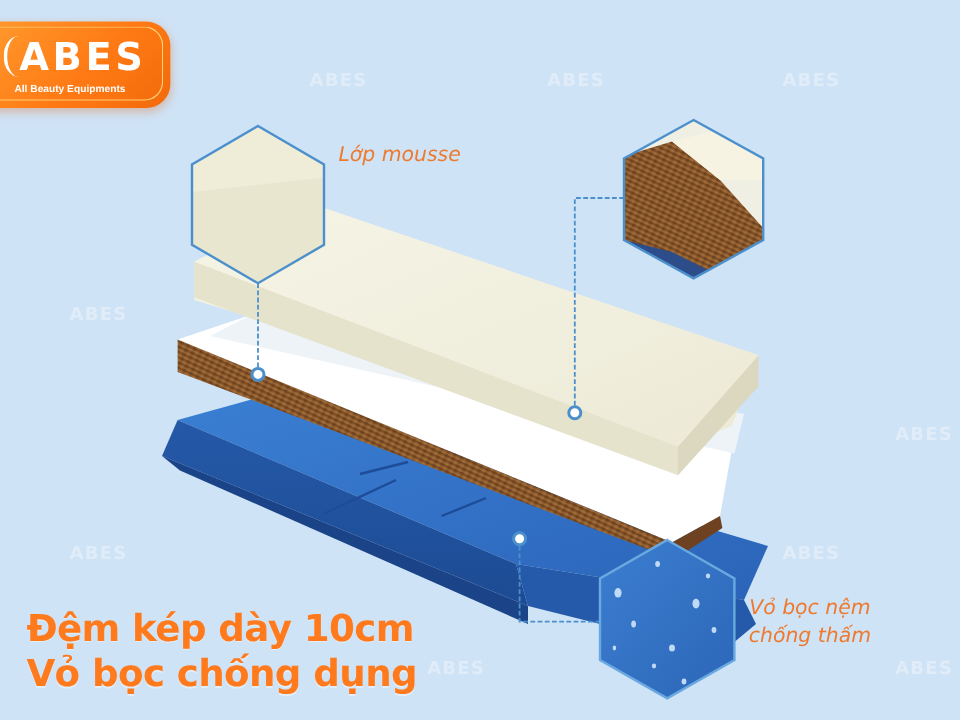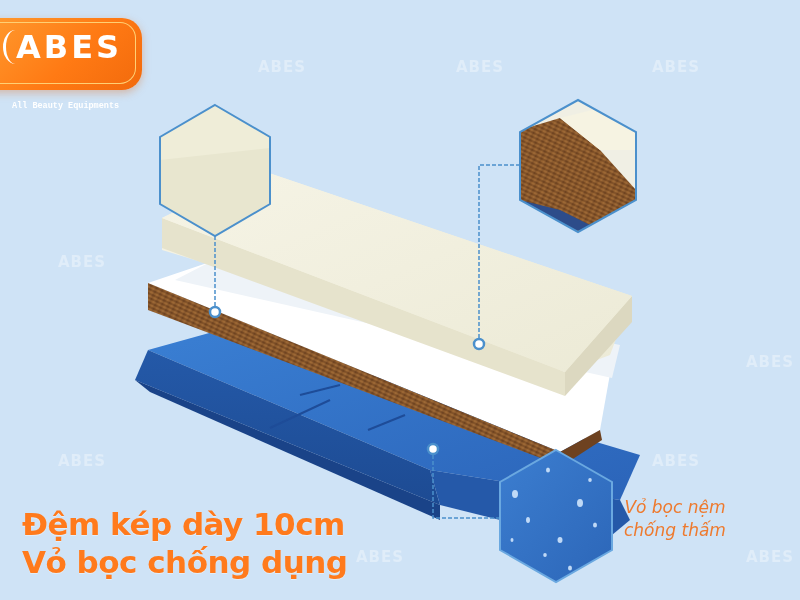--- a/index.html
+++ b/index.html
@@ -23,21 +23,21 @@
     position: absolute; left: 28px; top: 13px;
     color: #fff; font-family: "DejaVu Sans", sans-serif; font-size: 32px; font-weight: bold;
     letter-spacing: 3px; line-height: 1;
   }
   .logo-arc {
     position: absolute; left: 15px; top: 12px; width: 22px; height: 34px;
     border-left: 3px solid #fff; border-radius: 50% 0 0 50%;
   }
   .logo-tag {
     position: absolute; left: 24px; top: 51px; color: #fff;
-    font-family: Liberation Mono, monospace; font-weight: bold; font-size: 8.5px; margin-top: 32px;
+    font-family: Liberation Sans, sans-serif; font-weight: bold; font-size: 8.5px;
   }
   .wm {
     position: absolute; color: rgba(255,255,255,0.35);
     font-family: "DejaVu Sans", sans-serif; font-weight: bold; font-size: 15px; letter-spacing: 1px;
   }
   .callout {
     position: absolute; color: #ee7a2e; font-style: italic;
     font-family: "DejaVu Sans", sans-serif; font-size: 17px; line-height: 23px;
   }
   .headline {
@@ -163,20 +163,21 @@
   </svg>
 
   <div class="logo">
     <div class="logo-inner"></div>
     <div class="logo-arc"></div>
     <div class="logo-word">ABES</div>
     <div class="logo-tag">All Beauty Equipments</div>
   </div>
 
   <div class="callout" style="left:282px;top:118px;">
+    <div>Lớp mousse</div>
   </div>
   <div class="callout" style="left:624px;top:496px;text-align:center;">
     <div>Vỏ bọc nệm</div>
     <div>chống thấm</div>
   </div>
 
   <div class="headline" style="top:505px;">
     <div>Đệm kép dày 10cm</div>
     <div>Vỏ bọc chống dụng</div>
   </div>

